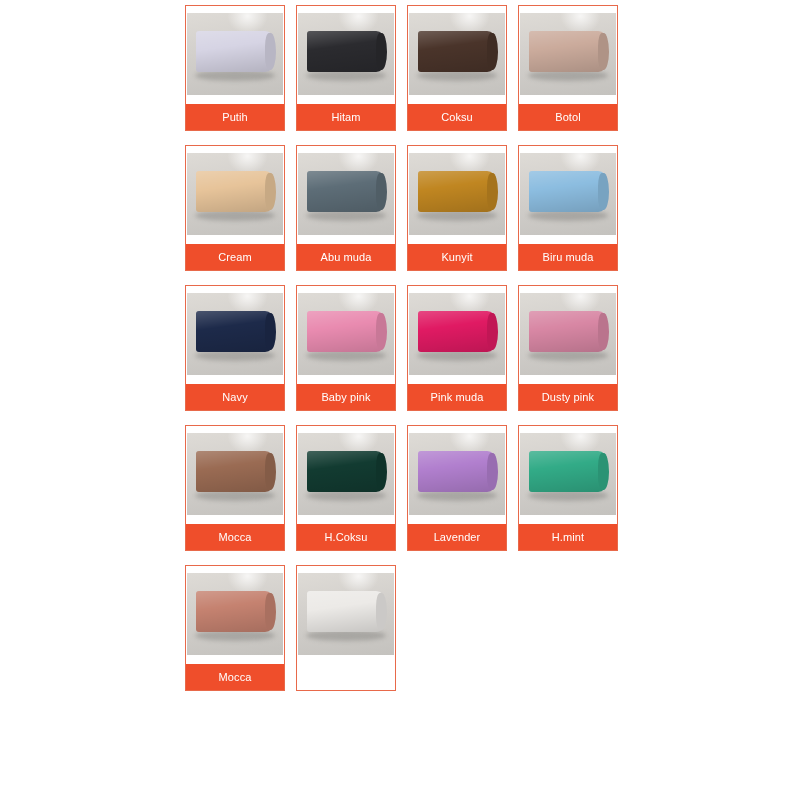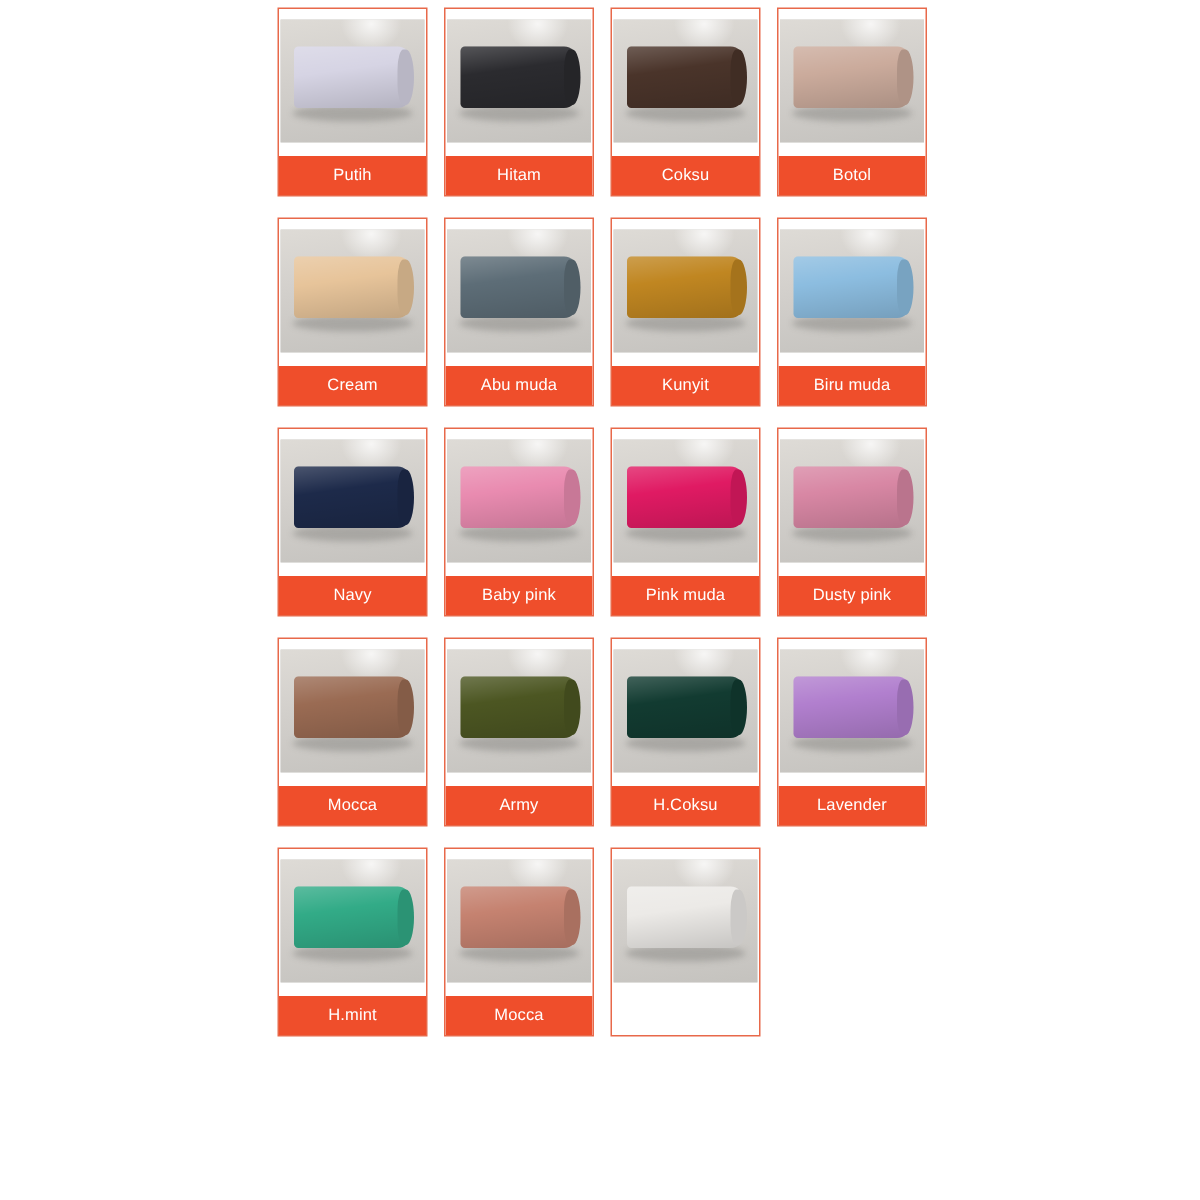--- a/index.html
+++ b/index.html
@@ -216,29 +216,20 @@
         <div class="garment-shadow"></div>
         <div class="garment" style="background: rgb(154, 107, 83);"></div>
       </div>
       <div class="card-label">Mocca</div>
     </div>
     <div class="swatch-card">
       <div class="card-photo">
         <div class="photo-backdrop"></div>
         <div class="photo-highlight"></div>
         <div class="garment-shadow"></div>
-        <div class="garment" style="background: rgb(76, 86, 34);"></div>
-      </div>
-      <div class="card-label">Army</div>
-    </div>
-    <div class="swatch-card">
-      <div class="card-photo">
-        <div class="photo-backdrop"></div>
-        <div class="photo-highlight"></div>
-        <div class="garment-shadow"></div>
         <div class="garment" style="background: rgb(18, 59, 49);"></div>
       </div>
       <div class="card-label">H.Coksu</div>
     </div>
     <div class="swatch-card">
       <div class="card-photo">
         <div class="photo-backdrop"></div>
         <div class="photo-highlight"></div>
         <div class="garment-shadow"></div>
         <div class="garment" style="background: rgb(177, 127, 206);"></div>

